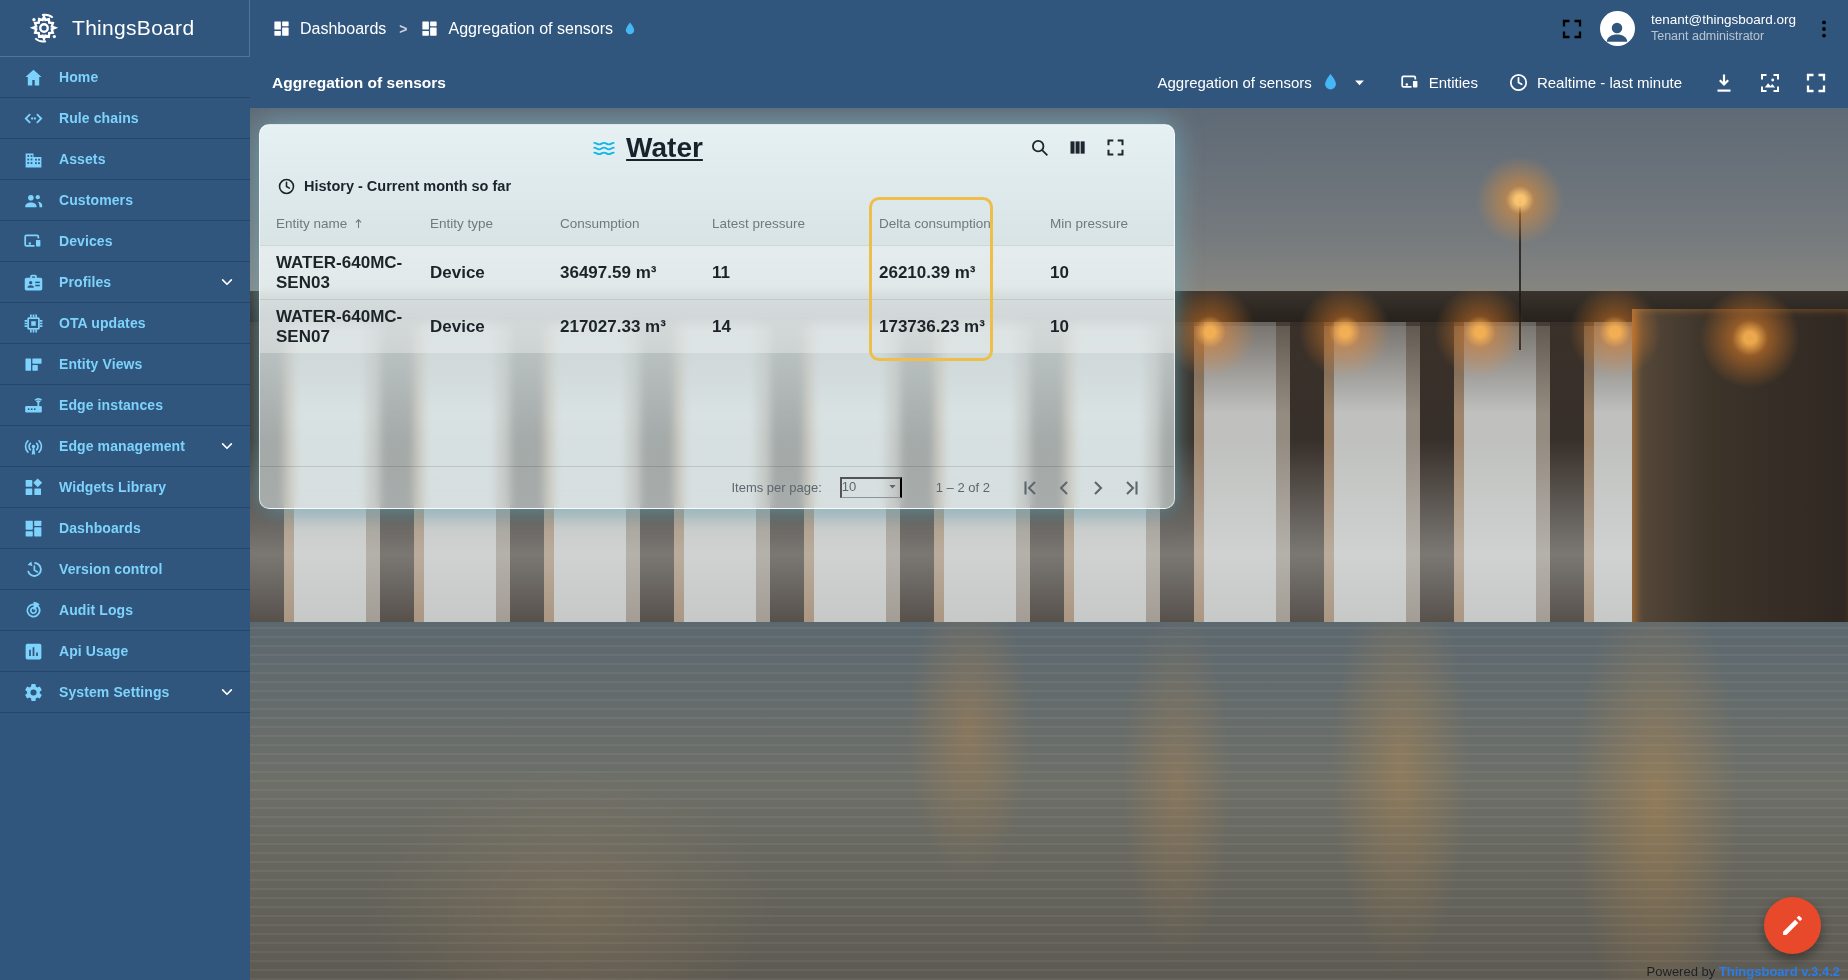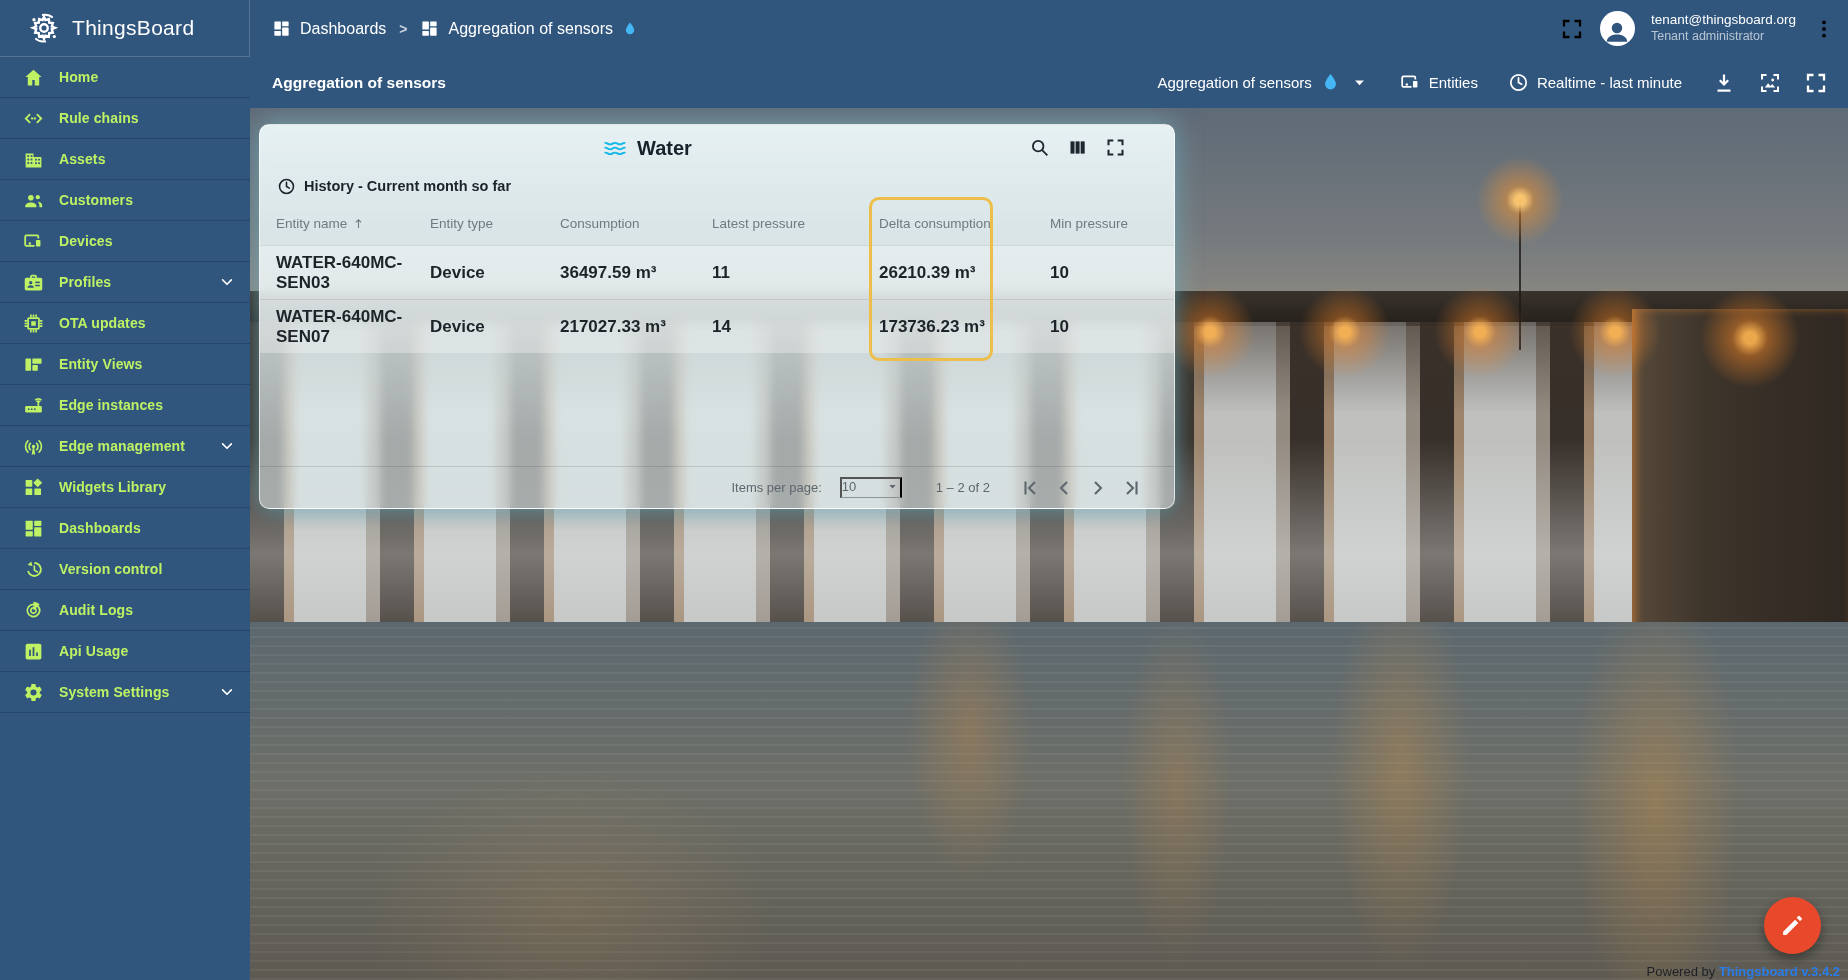--- a/index.html
+++ b/index.html
@@ -30,21 +30,21 @@
   .toolbar2 { position:absolute; left:250px; top:57px; right:0; height:51px; background:#30567e; display:flex; align-items:center; padding:0 20px 0 22px; z-index:25; color:#fff; }
   .page-title { font-size:15.5px; font-weight:bold; color:#fff; }
   .tb-right { margin-left:auto; display:flex; align-items:center; gap:30px; }
   .tb-group { display:flex; align-items:center; gap:8px; cursor:pointer; background:none; border:none; color:#fff; font-size:15px; }
   .tb-group .icn { width:21px; height:21px; }
   .caret { width:16px; height:16px; }
   .tb-icons { display:flex; align-items:center; gap:22px; }
 
   
   .sidebar { position:absolute; left:0; top:57px; bottom:0; width:250px; background:#30567e; z-index:20; }
-  .nav-item { height:41px; display:flex; align-items:center; gap:15px; padding:0 14px 0 23px; border-bottom:1px solid rgba(10,30,55,0.28); color:#bef264; cursor:pointer; }
+  .nav-item { height:41px; display:flex; align-items:center; gap:15px; padding:0 14px 0 23px; border-bottom:1px solid rgba(10,30,55,0.28); color:#7dd3fc; cursor:pointer; }
   .nav-item .icn { width:21px; height:21px; flex:none; }
   .nav-item .lbl { font-size:14px; font-weight:bold; letter-spacing:0.1px; white-space:nowrap; }
   .nav-item .chev { margin-left:auto; width:18px; height:18px; color:#fff; }
 
   
   .content { position:absolute; left:250px; top:108px; right:0; bottom:0; overflow:hidden; }
   .ph { position:absolute; }
   .sky { inset:0; background:linear-gradient(180deg,#5e6a76 0%,#74797d 14%,#8d8a82 24%,#9c948a 30%); }
   .deck { left:0; right:0; top:21%; height:4%; background:linear-gradient(180deg,#3a332c,#241f1b); }
   .piers { left:0; right:0; top:24.5%; height:35%;
@@ -86,21 +86,21 @@
   .widget { position:absolute; left:9px; top:16px; width:916px; height:385px; border-radius:10px;
     background:linear-gradient(180deg, rgba(240,251,253,0.93) 0%, rgba(233,246,248,0.80) 45%, rgba(226,240,242,0.55) 100%);
     box-shadow:0 0 26px rgba(150,230,245,0.55), 0 6px 18px rgba(0,40,60,0.28);
     border:1px solid rgba(255,255,255,0.65);
     backdrop-filter:blur(4px);
     z-index:10;
   }
   .w-header { position:relative; height:46px; display:flex; align-items:center; justify-content:center; padding-right:140px; }
   .w-title-wrap { display:flex; align-items:center; gap:9px; }
   .waves-icn { width:26px; height:26px; }
-  .w-title { font-size:20px; font-weight:bold; color:#18222b; }
+  .w-title { font-size:28px; font-weight:bold; color:#18222b;text-decoration:underline; }
   .w-actions { position:absolute; right:48px; top:12px; display:flex; gap:17px; color:#1d262e; }
   .w-actions .wbtn { width:21px; height:21px; background:none; border:none; color:#1d262e; cursor:pointer; }
   .w-sub { display:flex; align-items:center; gap:8px; padding-left:17px; height:30px; color:#1c242b; }
   .w-sub .icn { width:19px; height:19px; }
   .w-sub-label { font-size:14.5px; font-weight:bold; }
 
   .tbl { position:relative; }
   .trow { display:grid; grid-template-columns:154px 130px 152px 167px 171px 1fr; padding-left:16px; align-items:center; }
   .thead { height:44px; color:#6f7a81; font-size:13.5px; }
   .th { display:flex; align-items:flex-end; gap:4px; cursor:pointer; }

